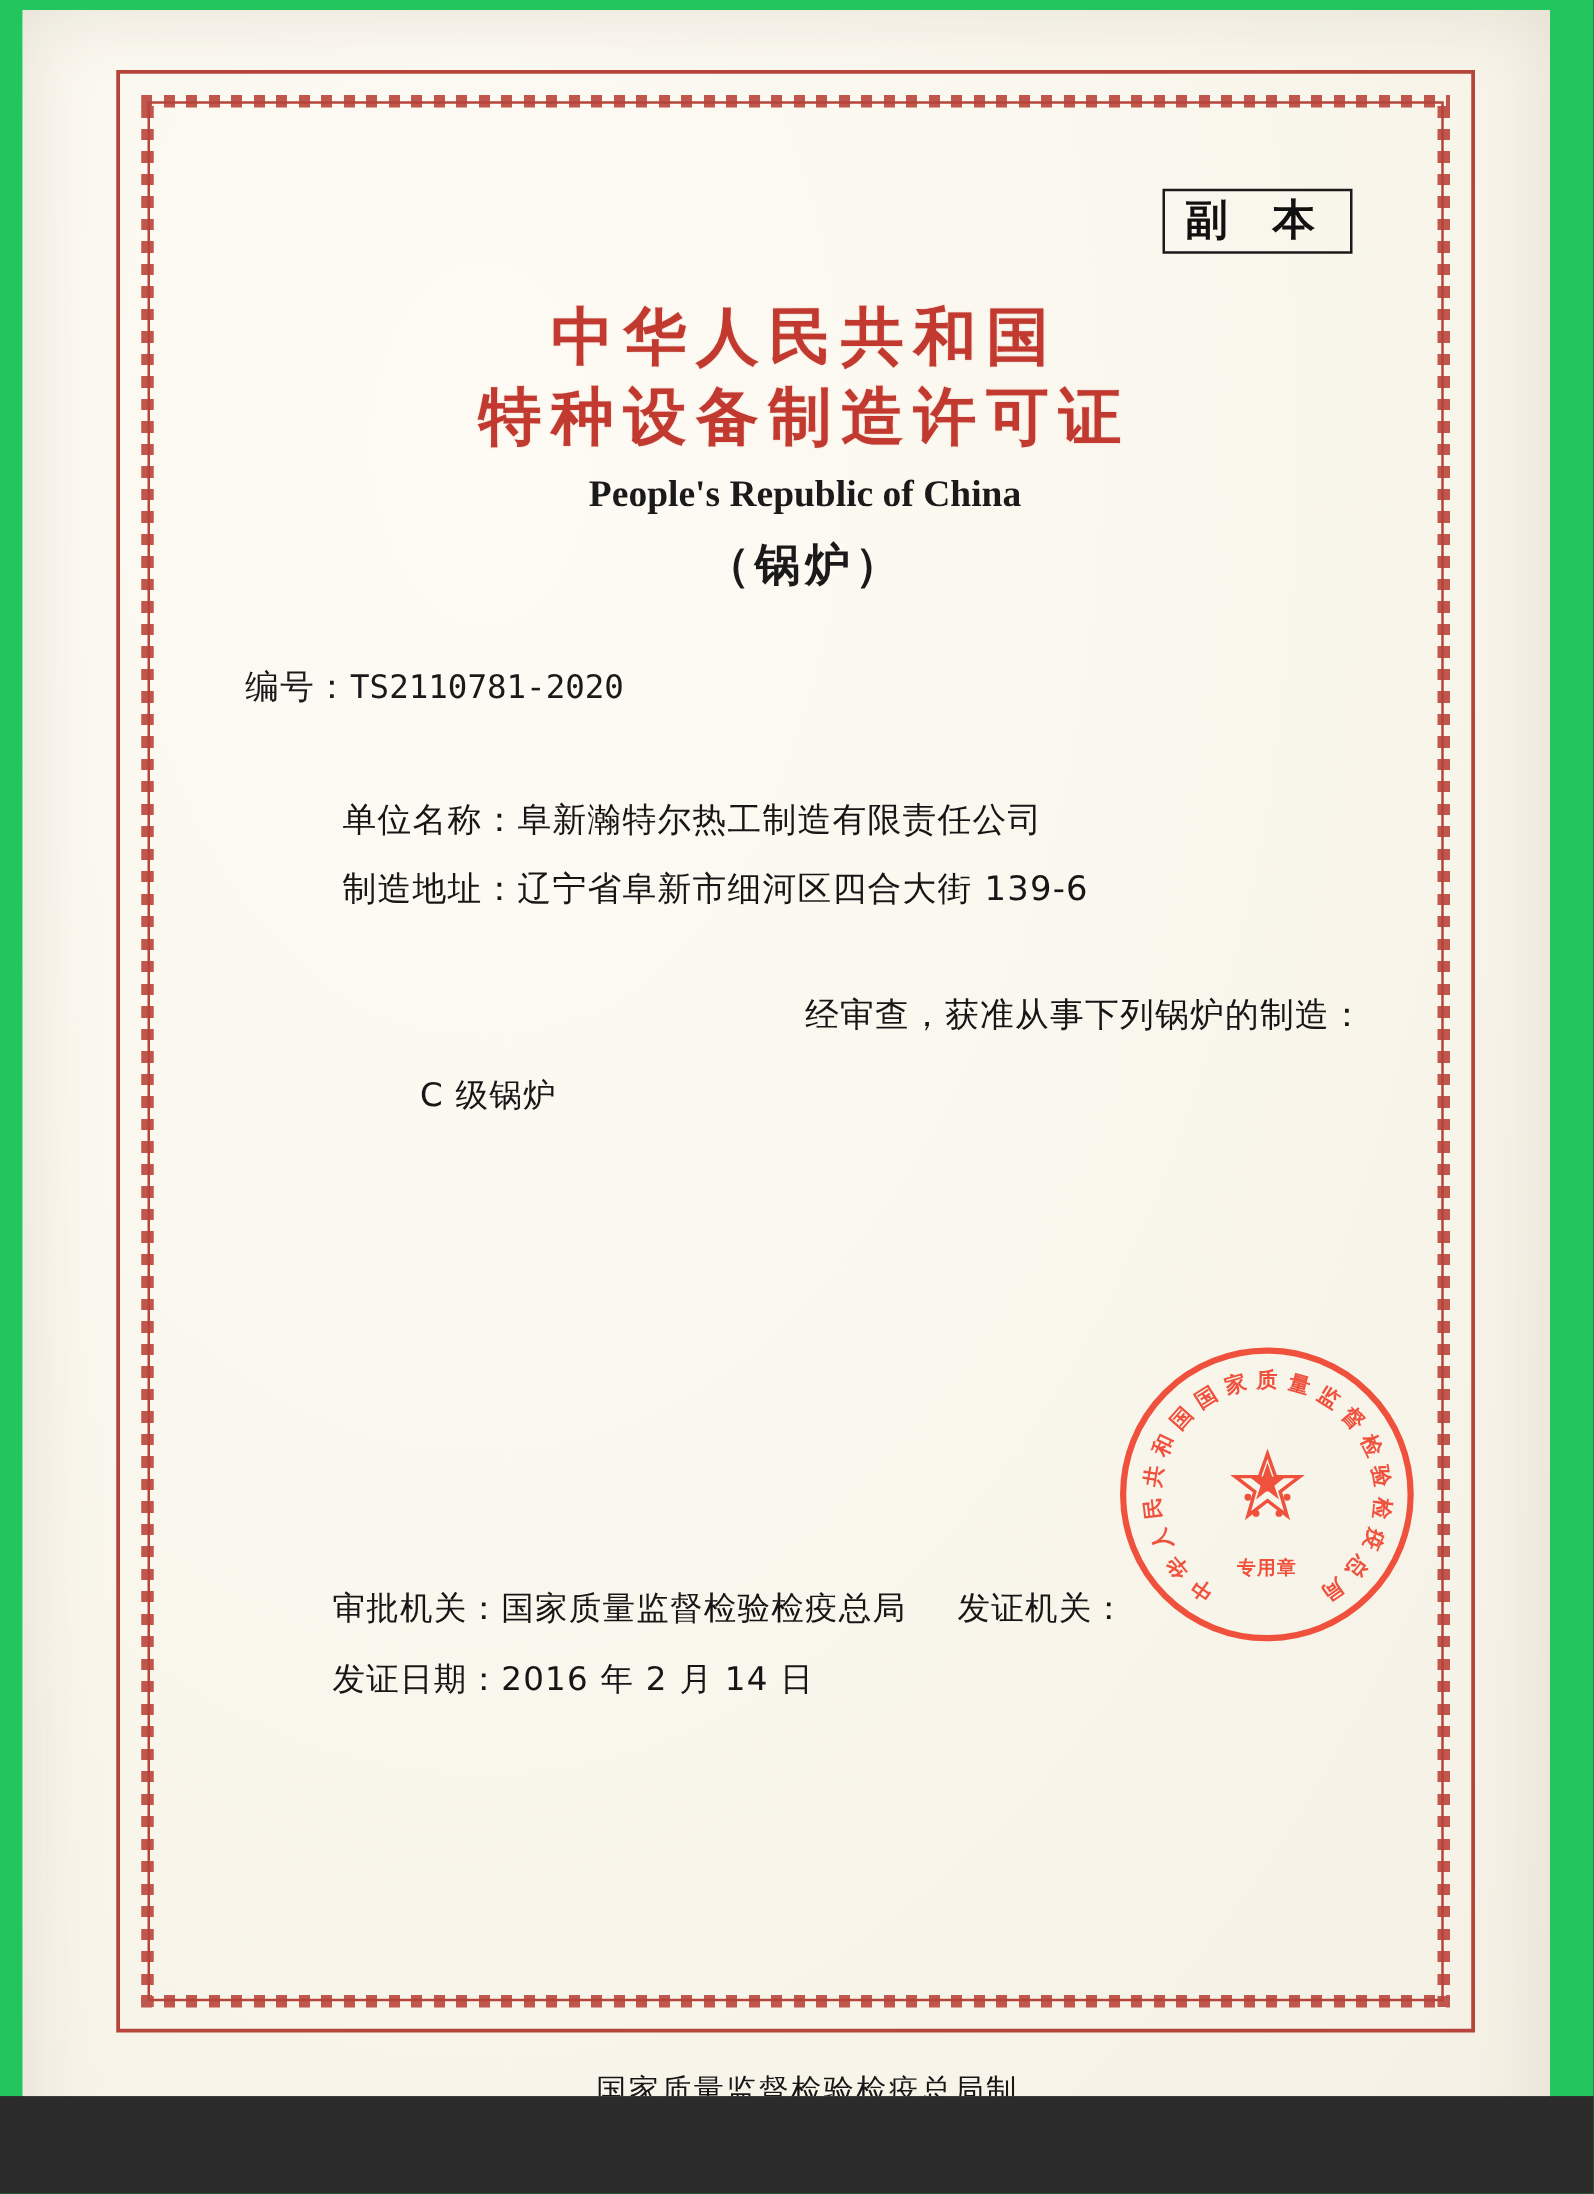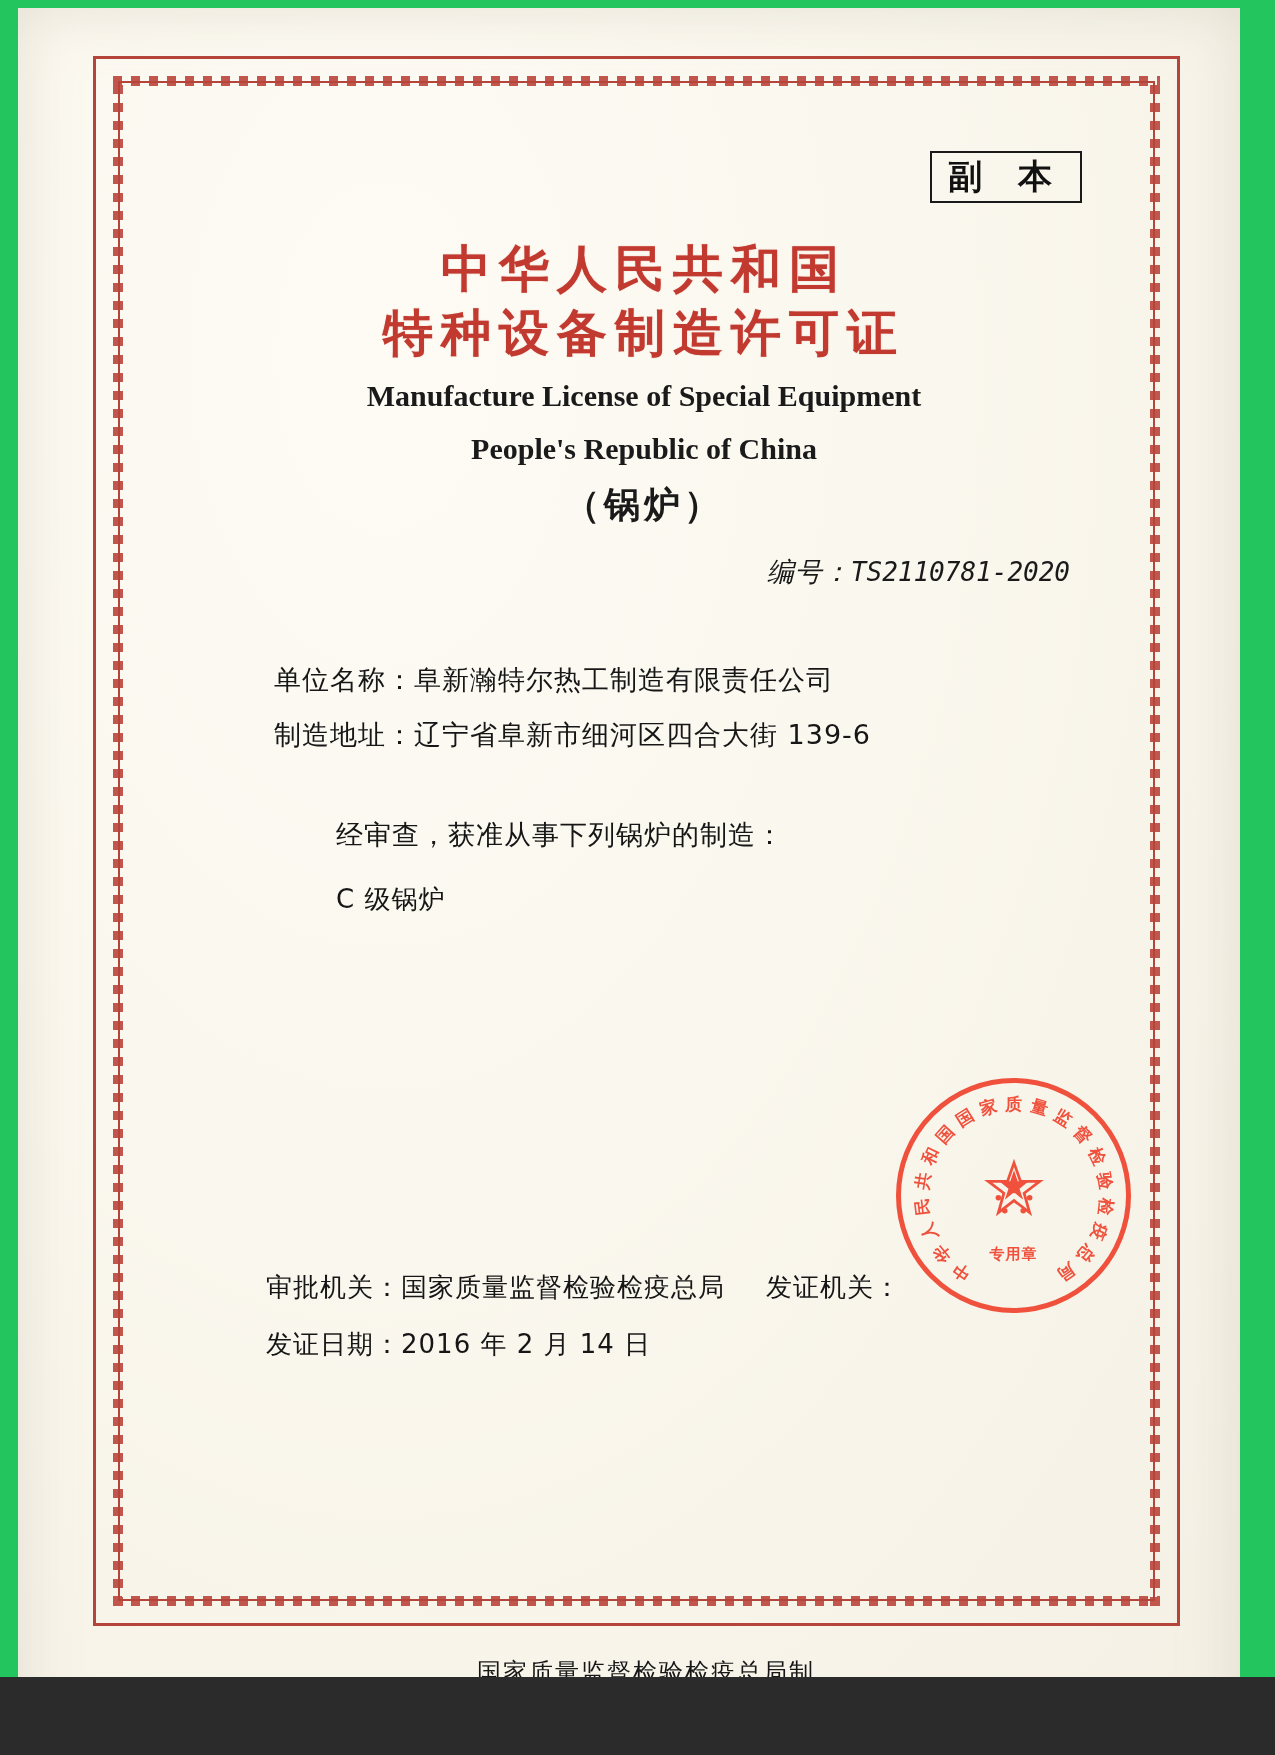--- a/index.html
+++ b/index.html
@@ -105,28 +105,27 @@
   .paren-title {
     color: #1a1a1a;
     font-family: "DejaVu Sans", sans-serif;
     font-weight: bold;
     font-size: 36px;
     letter-spacing: 4px;
     margin-top: 10px;
   }
 
   .serial-line {
-    margin-top: 24px;
-    text-align: right;
+    margin-top: 54px;
+    text-align: left;
     padding-right: 22px;
     font-family: "DejaVu Sans", sans-serif;
     font-size: 27px;
     color: #1a1a1a;
     letter-spacing: 1px;
-    font-style: italic;
   }
   .serial-line .num {
     font-family: "DejaVu Sans Mono", monospace;
     font-size: 26px;
     letter-spacing: 0px;
   }
 
   .field-block {
     margin-top: 62px;
     padding-left: 78px;
@@ -141,20 +140,21 @@
     text-align: right;
   }
 
   .statement {
     margin-top: 54px;
     padding-left: 140px;
     font-family: "DejaVu Sans", sans-serif;
     font-size: 27px;
     color: #161616;
     letter-spacing: 1px;
+    text-align: right;
   }
   .scope {
     margin-top: 29px;
     padding-left: 140px;
     font-family: "DejaVu Sans", sans-serif;
     font-size: 26px;
     color: #161616;
     letter-spacing: 1px;
   }
 
@@ -247,21 +247,20 @@
       <div id="frame-mid"></div>
       <div id="frame-inner"></div>
 
       <div id="content">
 
         <div class="fuben-box">副 本</div>
 
         <div class="titles">
           <div class="cn-title">中华人民共和国</div>
           <div class="cn-title">特种设备制造许可证</div>
-          <div class="en-title">Manufacture License of Special Equipment</div>
           <div class="en-title">People's Republic of China</div>
           <div class="paren-title">（锅炉）</div>
         </div>
 
         <div class="serial-line">
           <span>编号：</span><span class="num">TS2110781-2020</span>
         </div>
 
         <div class="field-block">
           <div>

